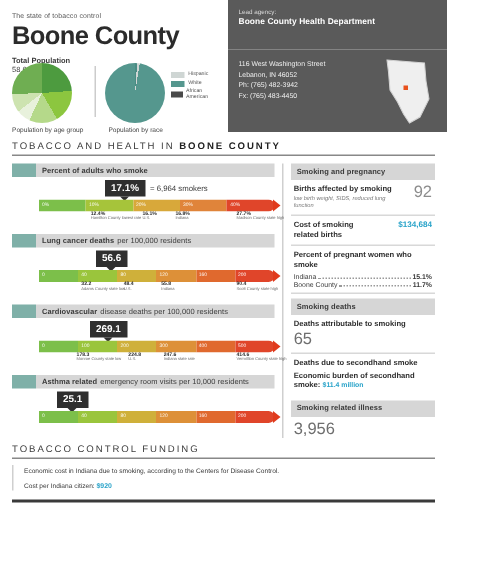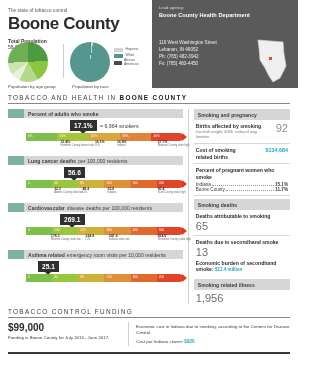--- a/index.html
+++ b/index.html
@@ -460,40 +460,35 @@
 
       <div class="rc-head">Smoking deaths</div>
 
       <div class="rc-item">
         <div class="rc-label">Deaths attributable to smoking</div>
         <div class="rc-bignum-dark" style="margin-top:1px">65</div>
       </div>
 
       <div class="rc-item" style="border-bottom:none">
         <div class="rc-label">Deaths due to secondhand smoke</div>
-        <div class="rc-bignum-dark" style="margin-top:1px">13</div>
         <div class="rc-label" style="margin-top:2px">
           <span>Economic burden of secondhand smoke:</span>
           <span class="rc-accent-sm">$11.4 million</span>
         </div>
       </div>
 
       <div class="rc-head">Smoking related illness</div>
-      <div class="rc-bignum-dark" style="padding-left:2px">1,956</div>
+      <div class="rc-bignum-dark" style="padding-left:2px">3,956</div>
 
     </div>
   </div>
 
   <div class="funding">
     <div class="sec-head" style="margin:0;width:100%">TOBACCO CONTROL FUNDING</div>
     <div class="fund-cols">
-      <div class="fund-left">
-        <div class="fund-big">$99,000</div>
-        <div class="fund-note">Funding in Boone County for July 2015– June 2017.</div>
-      </div>
       <div class="fund-div"></div>
       <div class="fund-right">
         <div class="fund-note">Economic cost in Indiana due to smoking, according to the Centers for Disease Control.</div>
         <div class="fund-note" style="margin-top:3px">
           <span>Cost per Indiana citizen:</span>
           <span class="rc-accent-sm">$920</span>
         </div>
       </div>
     </div>
   </div>

